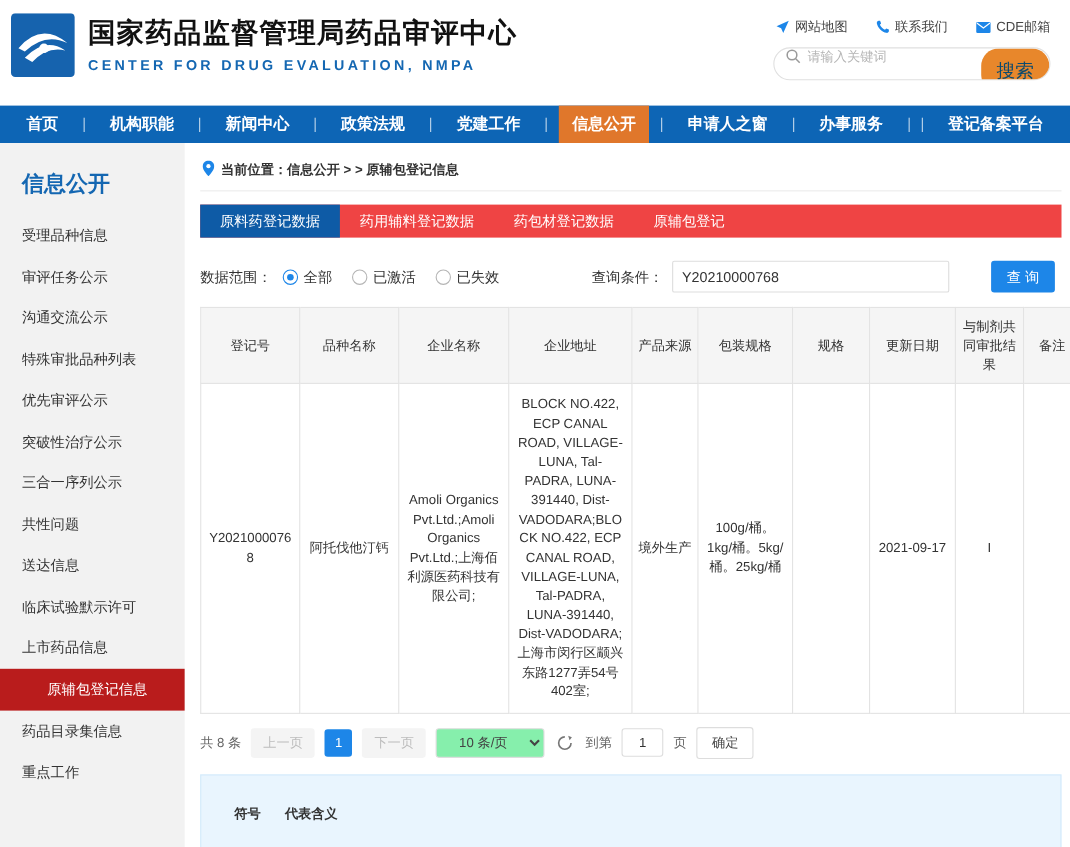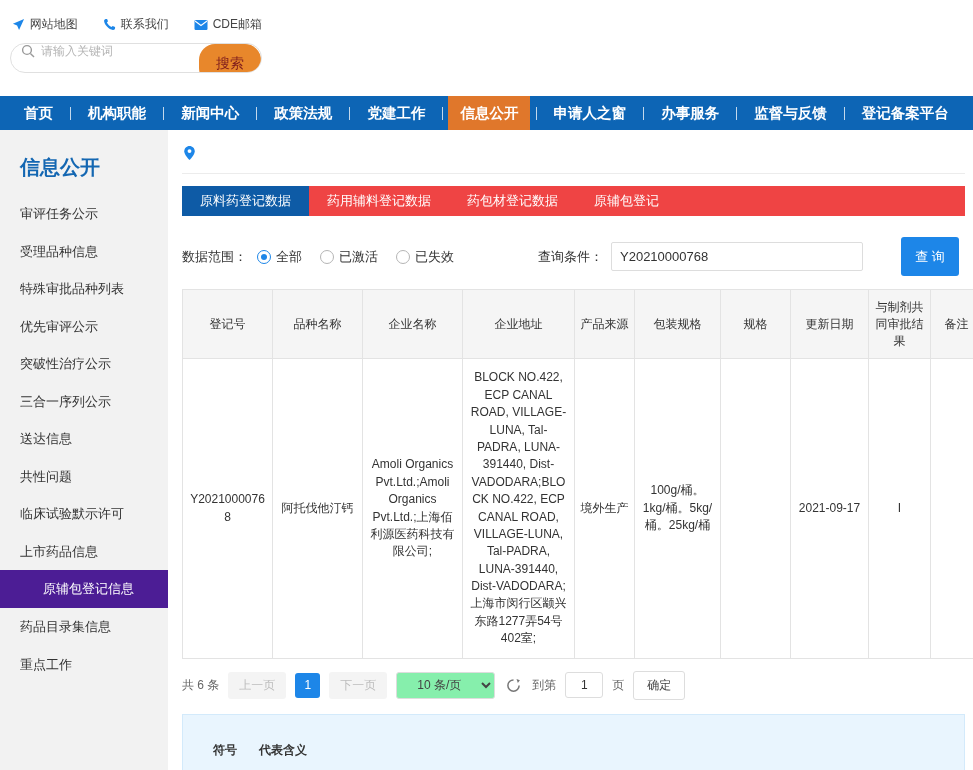--- a/index.html
+++ b/index.html
@@ -14,55 +14,55 @@
   .title-block h1 { font-size: 25px; font-weight: bold; color: #111; letter-spacing: 1px; line-height: 1.25; }
   .title-block .subtitle { margin-top: 6px; font-size: 13px; font-weight: bold; color: #1467b2; letter-spacing: 3px; }
   .header-right { display: flex; flex-direction: column; align-items: flex-end; gap: 10px; padding-top: 4px; }
   .quick-links { display: flex; gap: 25px; font-size: 12px; color: #444; }
   .quick-links a { display: flex; align-items: center; gap: 5px; text-decoration: none; color: #444; cursor: pointer; }
   .qicon svg { display: block; }
   .search-bar { display: flex; align-items: flex-start; width: 252px; height: 30px; border: 1px solid #e0e0e0; border-radius: 16px; background: #fff; overflow: hidden; }
   .search-bar .mag { padding: 0 6px 0 10px; display: flex; align-items: center; }
   .search-bar input { flex: 1; border: none; outline: none; font-size: 12px; color: #333; min-width: 0; background: transparent; }
   .search-bar input::placeholder { color: #b5b5b5; }
-  .search-btn { width: 62px; height: 40px; border: none; background: #e8872b; color: #7f1d1d; font-size: 14px; border-radius: 16px; cursor: pointer; flex: 0 0 62px; }
+  .search-btn { width: 62px; height: 40px; border: none; background: #e8872b; color: #0c4a6e; font-size: 17px; border-radius: 16px; cursor: pointer; flex: 0 0 62px; }
 
   
   .main-nav { display: flex; align-items: center; justify-content: space-between; background: #0d65b5; height: 34px; padding: 0 12px; text-align: center; }
   .nav-item { color: #fff; font-size: 14.5px; font-weight: bold; text-decoration: none; line-height: 34px; padding: 0 12px; white-space: nowrap; cursor: pointer; }
   .nav-item.active { background: #e0772b; }
   .nav-sep { width: 1px; height: 13px; background: rgba(255,255,255,.75); }
 
   
   .page-body { display: flex; align-items: stretch; min-height: 636px; }
   .sidebar { width: 168px; flex: 0 0 168px; background: #f2f2f2; padding-top: 18px; }
   .sidebar-title { color: #1467b2; font-size: 20px; font-weight: bold; padding: 6px 0 14px 20px; }
   .side-item { display: block; padding: 10px 6px 10px 20px; font-size: 13px; color: #333; text-decoration: none; cursor: pointer; line-height: 1.35; }
-  .side-item.active { background: #4c1d95; color: #fff; padding-left: 43px; }
+  .side-item.active { background: #b91c1c; color: #fff; padding-left: 43px; }
 
   .main { flex: 1; padding: 10px 8px 0 14px; background: #fff; min-width: 0; }
 
   
   .breadcrumb { display: flex; align-items: center; gap: 6px; font-size: 12px; font-weight: bold; color: #333; padding: 6px 0 10px 2px; border-bottom: 1px solid #ececec; }
 
   
   .tab-bar { display: flex; margin-top: 12px; background: #ef4444; height: 30px; }
   .tab { color: #fff; font-size: 13px; line-height: 30px; padding: 0 18px; text-decoration: none; cursor: pointer; white-space: nowrap; }
   .tab.active { background: #0e5ba6; }
 
   
   .filter-row { display: flex; align-items: center; margin: 21px 0 13px; font-size: 13px; color: #333; }
   .filter-label { margin-right: 10px; }
   .radio { display: flex; align-items: center; gap: 5px; margin-right: 18px; cursor: pointer; }
   .radio-dot { width: 14px; height: 14px; border: 1px solid #b5b5b5; border-radius: 50%; background: #fff; display: inline-block; position: relative; flex: 0 0 14px; }
   .radio-dot.checked { border-color: #1d86e8; }
   .radio-dot.checked::after { content: ""; position: absolute; left: 3px; top: 3px; width: 6px; height: 6px; border-radius: 50%; background: #1d86e8; }
   .query-label { margin-left: 66px; margin-right: 8px; }
   .query-input { width: 252px; height: 29px; border: 1px solid #ddd; border-radius: 2px; padding: 0 8px; font-size: 13px; color: #333; outline: none; }
-  .query-btn { margin-left: 38px; width: 58px; height: 39px; background: #1d86e8; color: #fff; border: none; border-radius: 3px; font-size: 13px; cursor: pointer; }
+  .query-btn { margin-left: 38px; width: 58px; height: 29px; background: #1d86e8; color: #fff; border: none; border-radius: 3px; font-size: 13px; cursor: pointer; }
 
   
   .data-table { width: 100%; border-collapse: collapse; table-layout: fixed; font-size: 12px; color: #333; }
   .data-table th { background: #f5f5f5; border: 1px solid #e3e3e3; padding: 9px 3px; font-weight: normal; text-align: center; vertical-align: middle; line-height: 1.4; }
   .data-table td { border: 1px solid #e3e3e3; padding: 10px 5px; text-align: center; vertical-align: middle; line-height: 1.45; word-wrap: break-word; }
 
   
   .pagination { display: flex; align-items: center; gap: 9px; margin: 12px 0 14px; font-size: 12px; color: #666; }
   .page-btn { padding: 5px 11px; background: #f4f4f4; color: #bdbdbd; border-radius: 3px; text-decoration: none; cursor: pointer; }
   .page-num { width: 25px; height: 25px; line-height: 25px; text-align: center; background: #1d86e8; color: #fff; border-radius: 3px; text-decoration: none; cursor: pointer; }
@@ -74,20 +74,34 @@
   
   .note-box { background: #e9f5fe; border: 1px solid #d3eafb; padding: 8px 14px 10px; font-size: 12px; color: #333; line-height: 1.95; }
   .note-row { padding-left: 16px; margin-top: 16px; }
   .note-sym { display: inline-block; width: 46px; }
   .note-head { font-weight: bold; }
 </style>
 </head>
 <body>
 
 <header class="site-header">
+  <div class="header-left">
+    <div class="logo">
+      <svg viewBox="0 0 60 60" width="58" height="58">
+        <rect width="60" height="60" rx="4" fill="#1663ae"></rect>
+        <path d="M7 33 Q28 8 53 28 Q32 18 13 36 Z" fill="#ffffff"></path>
+        <path d="M13 42 Q32 22 51 35 Q34 31 20 46 Z" fill="#ffffff"></path>
+        <circle cx="31" cy="33" r="4.5" fill="#ffffff"></circle>
+      </svg>
+    </div>
+    <div class="title-block">
+      <h1>国家药品监督管理局药品审评中心</h1>
+      <div class="subtitle">CENTER FOR DRUG EVALUATION, NMPA</div>
+    </div>
+  </div>
   <div class="header-right">
     <div class="quick-links">
       <a>
         <span class="qicon">
           <svg width="13" height="13" viewBox="0 0 14 14">
               <path d="M13 1 L1 6.2 L5.5 8.2 L7.6 13 Z" fill="#1d86e8"></path>
             </svg>
         </span>
         <span>网站地图</span>
       </a>
@@ -132,53 +146,54 @@
   <a class="nav-item">政策法规</a>
   <span class="nav-sep"></span>
   <a class="nav-item">党建工作</a>
   <span class="nav-sep"></span>
   <a class="nav-item active">信息公开</a>
   <span class="nav-sep"></span>
   <a class="nav-item">申请人之窗</a>
   <span class="nav-sep"></span>
   <a class="nav-item">办事服务</a>
   <span class="nav-sep"></span>
-  <a class="nav-item">监督与反馈</a>
   <span class="nav-sep"></span>
   <a class="nav-item">登记备案平台</a>
 </nav>
 
 <div class="page-body">
 
   <aside class="sidebar">
     <div class="sidebar-title">信息公开</div>
+    <a class="side-item">受理品种信息</a>
     <a class="side-item">审评任务公示</a>
-    <a class="side-item">受理品种信息</a>
+    <a class="side-item">沟通交流公示</a>
     <a class="side-item">特殊审批品种列表</a>
     <a class="side-item">优先审评公示</a>
     <a class="side-item">突破性治疗公示</a>
     <a class="side-item">三合一序列公示</a>
+    <a class="side-item">共性问题</a>
     <a class="side-item">送达信息</a>
-    <a class="side-item">共性问题</a>
     <a class="side-item">临床试验默示许可</a>
     <a class="side-item">上市药品信息</a>
     <a class="side-item active">原辅包登记信息</a>
     <a class="side-item">药品目录集信息</a>
     <a class="side-item">重点工作</a>
   </aside>
 
   <main class="main">
 
     <div class="breadcrumb">
       <span>
         <svg width="11" height="14" viewBox="0 0 12 16">
             <path d="M6 0 C2.7 0 0 2.7 0 6 c0 4.2 6 10 6 10 s6-5.8 6-10 C12 2.7 9.3 0 6 0 Z" fill="#1d86e8"></path>
             <circle cx="6" cy="5.8" r="2.2" fill="#fff"></circle>
           </svg>
       </span>
+      <span>当前位置：信息公开 &gt; &gt; 原辅包登记信息</span>
     </div>
 
     <div class="tab-bar">
       <a class="tab active">原料药登记数据</a>
       <a class="tab">药用辅料登记数据</a>
       <a class="tab">药包材登记数据</a>
       <a class="tab">原辅包登记</a>
     </div>
 
     <div class="filter-row">
@@ -237,21 +252,21 @@
           <td>100g/桶。1kg/桶。5kg/桶。25kg/桶</td>
           <td></td>
           <td>2021-09-17</td>
           <td>I</td>
           <td></td>
         </tr>
       </tbody>
     </table>
 
     <div class="pagination">
-      <span>共 6 条</span>
+      <span>共 8 条</span>
       <a class="page-btn">上一页</a>
       <a class="page-num">1</a>
       <a class="page-btn">下一页</a>
       <select class="page-size">
         <option>10 条/页</option>
       </select>
       <span class="refresh">
         <svg width="15" height="15" viewBox="0 0 16 16">
             <path d="M8 2 a6 6 0 1 0 6 6" fill="none" stroke="#777" stroke-width="1.6"></path>
             <path d="M11.2 1 L14.8 2.4 L12.6 5.4 Z" fill="#777"></path>

